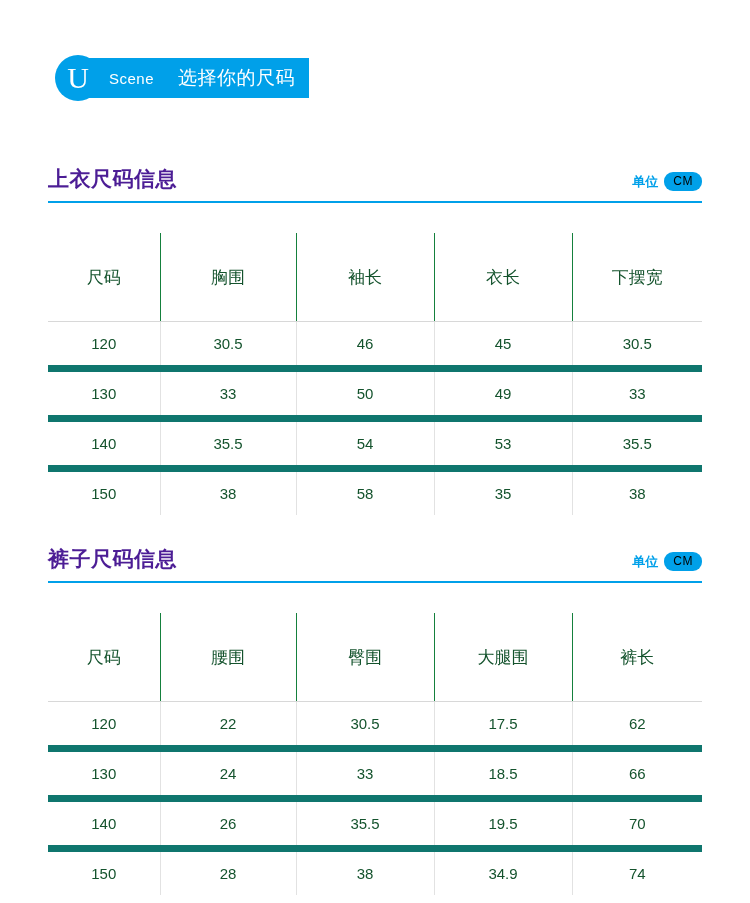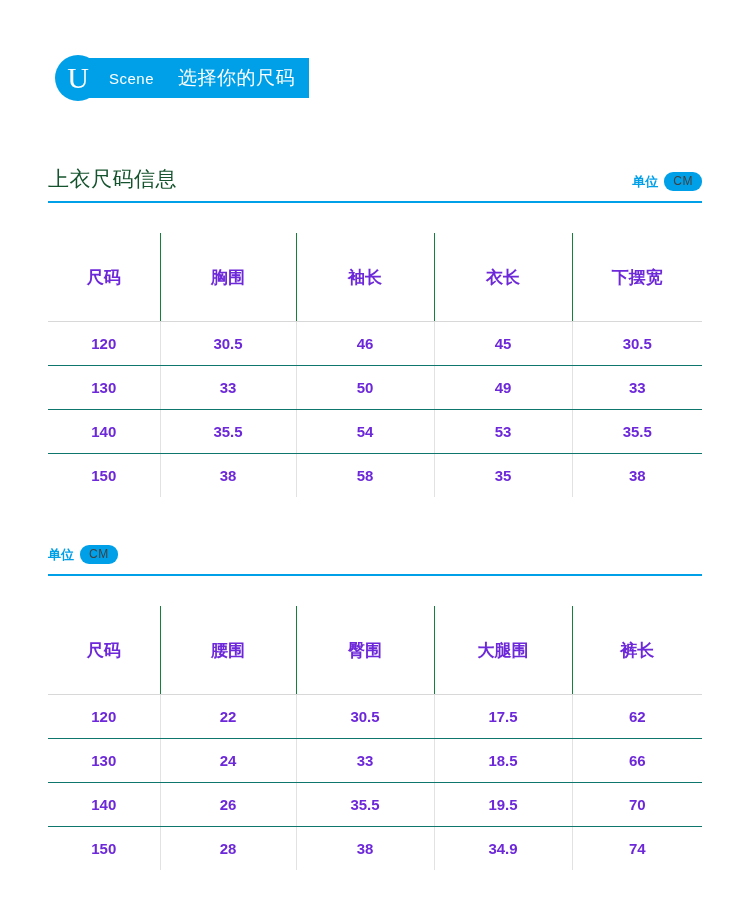--- a/index.html
+++ b/index.html
@@ -70,76 +70,76 @@
     width: 654px;
   }
   .section-head {
     display: flex;
     align-items: flex-end;
     justify-content: space-between;
     border-bottom: 2px solid #00a0e9;
     padding-bottom: 8px;
   }
   .section-title {
-    color: #14532d;
+    color: #4c1d95;
     font-size: 21px;
-    font-weight: normal;
+    font-weight: bold;
     font-family: "DejaVu Sans", sans-serif;
     letter-spacing: 0.5px;
   }
   .unit-wrap {
     display: flex;
     align-items: flex-end;
     gap: 6px;
     padding-bottom: 2px;
   }
   .unit-label {
     color: #00a0e9;
     font-size: 13px;
     font-family: "DejaVu Sans", sans-serif;
     font-weight: bold;
   }
   .unit-pill {
     background: #00a0e9;
-    color: #404040;
+    color: #000000;
     border-radius: 9px;
     font-size: 12px;
     padding: 2px 9px 3px;
     font-family: "Liberation Sans", sans-serif;
     letter-spacing: 0.5px;
   }
 
   
   table.size-table {
     border-collapse: collapse;
     width: 654px;
     margin-top: 30px;
     table-layout: fixed;
   }
   table.size-table th,
   table.size-table td {
     text-align: center;
-    font-weight: bold;
-    color: #6d28d9;
+    font-weight: normal;
+    color: #14532d;
   }
   table.size-table thead th {
     height: 86px;
     font-size: 17px;
     font-family: "DejaVu Sans", sans-serif;
     border-bottom: 1px solid #d8d8d8;
     vertical-align: middle;
   }
   table.size-table thead th + th {
     border-left: 1px solid #15803d;
   }
   table.size-table tbody td {
     height: 41px;
     font-size: 15px;
     font-family: "Liberation Sans", sans-serif;
-    border-bottom: 1px solid #0f766e;
+    border-bottom: 7px solid #0f766e;
     vertical-align: middle;
   }
   table.size-table tbody td + td {
     border-left: 1px solid #e2e2e2;
   }
   table.size-table tbody tr:last-child td {
     border-bottom: none;
   }
   col.c0 { width: 112px; }
   col.c1 { width: 136px; }
@@ -217,20 +217,21 @@
           <td>58</td>
           <td>35</td>
           <td>38</td>
         </tr>
       </tbody>
     </table>
   </div>
 
   <div class="section" id="section-bottom">
     <div class="section-head">
+      <div class="section-title">裤子尺码信息</div>
       <div class="unit-wrap">
         <span class="unit-label">单位</span>
         <span class="unit-pill">CM</span>
       </div>
     </div>
 
     <table class="size-table">
       <colgroup>
         <col class="c0">
           <col class="c1">

